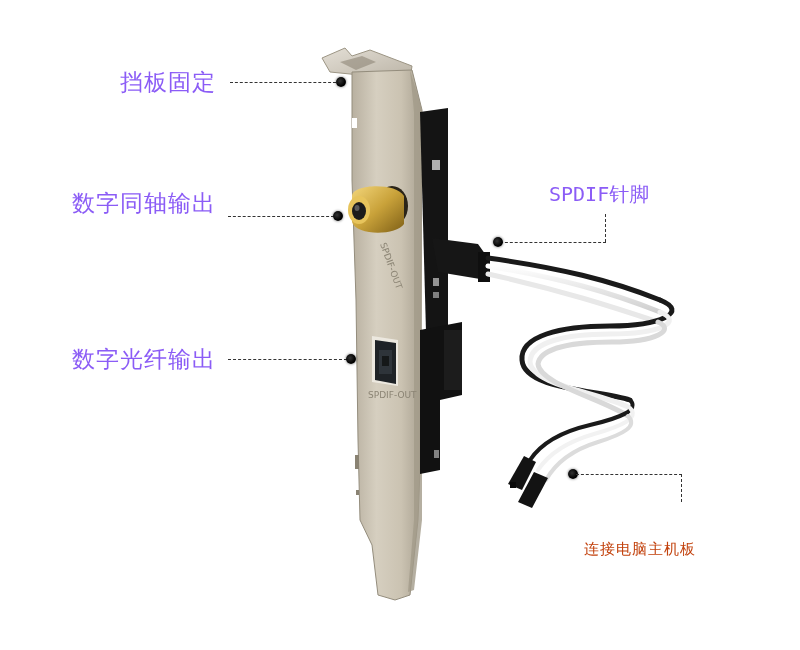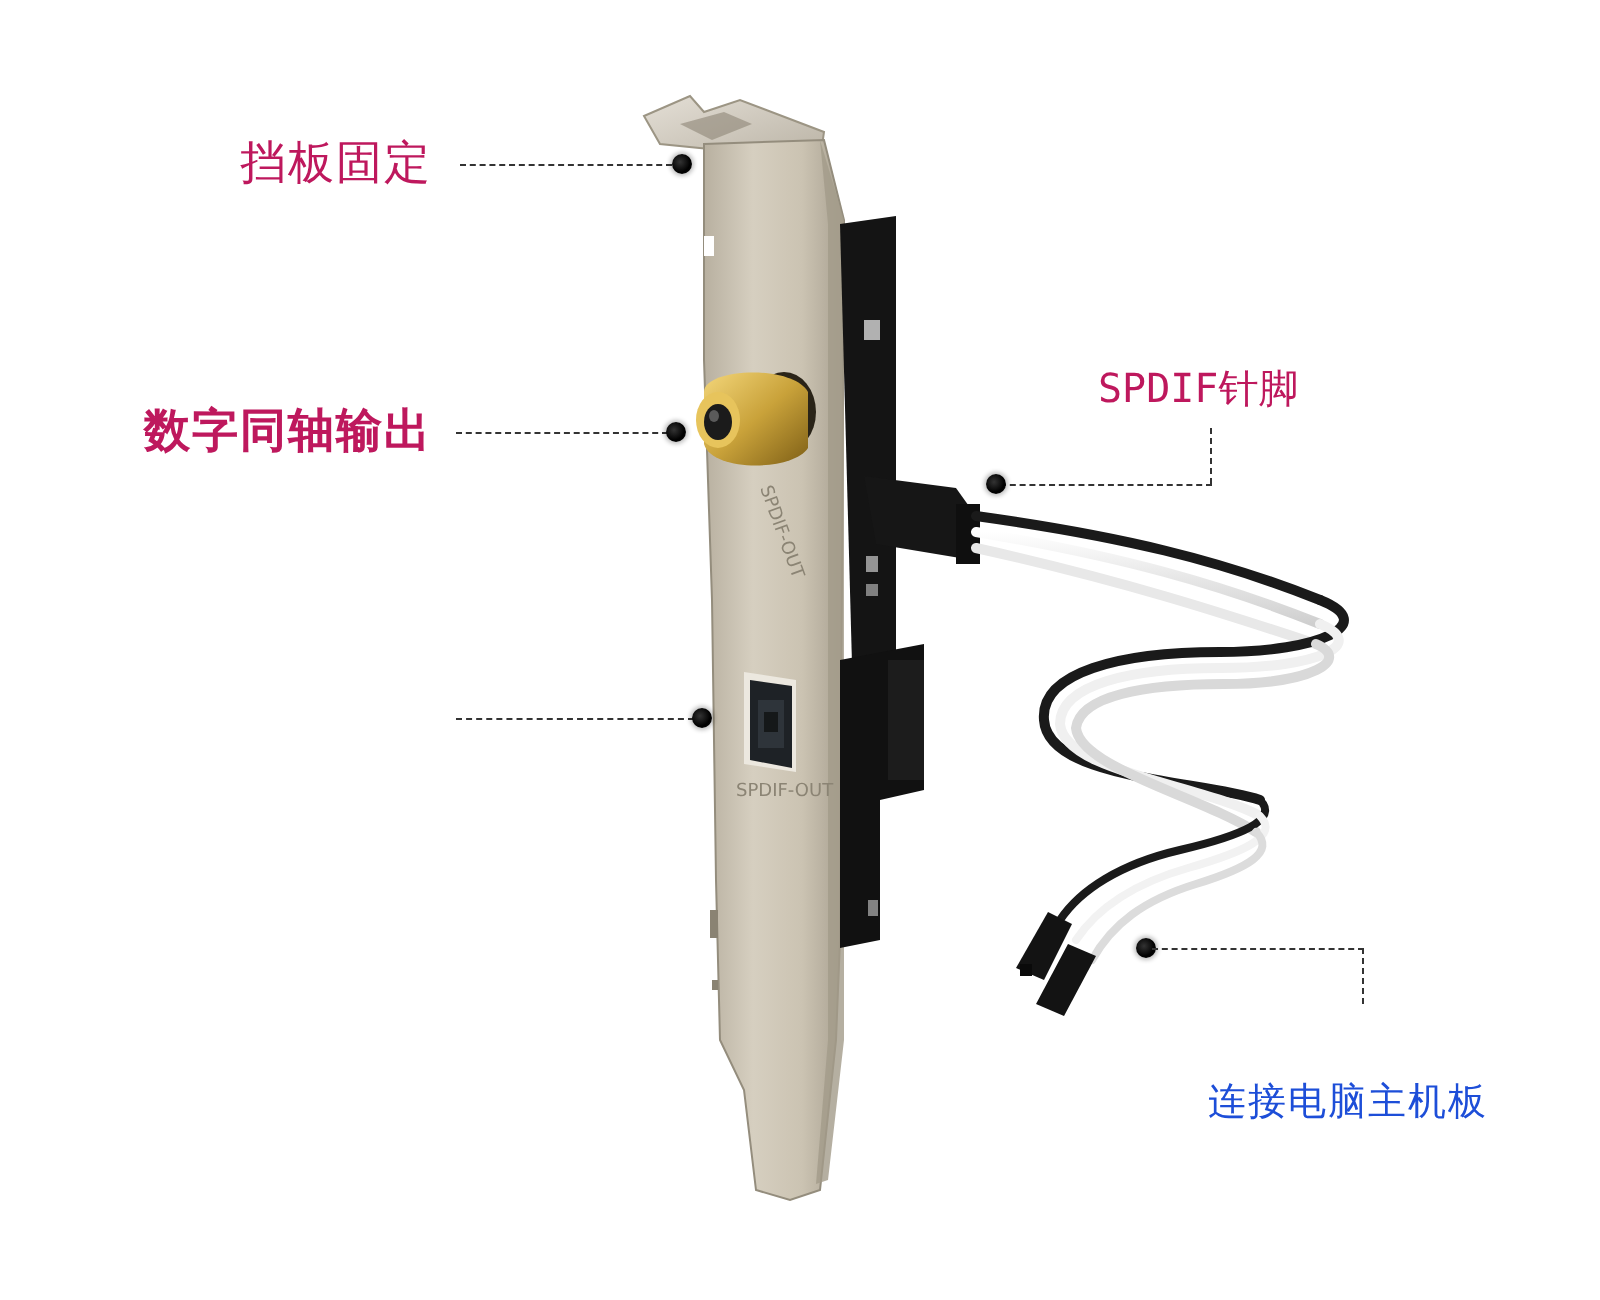--- a/index.html
+++ b/index.html
@@ -2,26 +2,26 @@
 <html><head>
 <meta charset="utf-8">
 <style>
   html, body { margin: 0; padding: 0; }
   body {
     width: 800px; height: 650px; background: #ffffff; position: relative; overflow: hidden;
     font-family: "DejaVu Sans", "Liberation Sans", sans-serif;
   }
   .canvas { position: absolute; left: 0; top: 0; width: 800px; height: 650px; }
   .label {
-    position: absolute; color: #be185d; font-size: 23px; letter-spacing: 1px;
+    position: absolute; color: #8b5cf6; font-size: 23px; letter-spacing: 1px;
     white-space: nowrap; line-height: 1;
   }
   .sublabel {
-    position: absolute; color: #1d4ed8; font-size: 19px; letter-spacing: 1px;
-    white-space: nowrap; line-height: 1; margin-left: 20px;
+    position: absolute; color: #c2410c; font-size: 15px; letter-spacing: 1px;
+    white-space: nowrap; line-height: 1;
   }
   .label.en { font-family: "DejaVu Sans Mono", "Liberation Mono", monospace; font-size: 20px; letter-spacing: 0; }
   .hline { position: absolute; height: 0; border-top: 1px dashed #333; }
   .vline { position: absolute; width: 0; border-left: 1px dashed #333; }
   .dot {
     position: absolute; width: 10px; height: 10px; border-radius: 50%;
     background: radial-gradient(circle at 40% 40%, #333 0%, #000 60%, #111 100%);
     box-shadow: 0 0 2px 1px rgba(0,0,0,0.25);
   }
   svg { position: absolute; left: 0; top: 0; }
@@ -118,24 +118,25 @@
       <path d="M524 456 L536 462 L522 490 L508 484 Z" fill="#131313"></path>
       <path d="M534 472 L548 478 L532 508 L518 502 Z" fill="#131313"></path>
       <rect x="510" y="482" width="6" height="6" fill="#0a0a0a"></rect>
     </g>
   </svg>
 
   <div class="label" style="left:120px; top:71px;">挡板固定</div>
   <div class="hline" style="left:230px; top:82px; width:106px;"></div>
   <div class="dot" style="left:336px; top:77px;"></div>
 
-  <div class="label" style="left:72px; top:205px;font-weight:bold;">数字同轴输出</div>
+  <div class="label" style="left:72px; top:192px;">数字同轴输出</div>
   <div class="hline" style="left:228px; top:216px; width:106px;"></div>
   <div class="dot" style="left:333px; top:211px;"></div>
 
+  <div class="label" style="left:72px; top:348px;">数字光纤输出</div>
   <div class="hline" style="left:228px; top:359px; width:119px;"></div>
   <div class="dot" style="left:346px; top:354px;"></div>
 
   <div class="label en" style="left:549px; top:184px;">SPDIF针脚</div>
   <div class="vline" style="left:605px; top:214px; height:28px;"></div>
   <div class="hline" style="left:500px; top:242px; width:106px;"></div>
   <div class="dot" style="left:493px; top:237px;"></div>
 
   <div class="dot" style="left:568px; top:469px;"></div>
   <div class="hline" style="left:576px; top:474px; width:106px;"></div>

